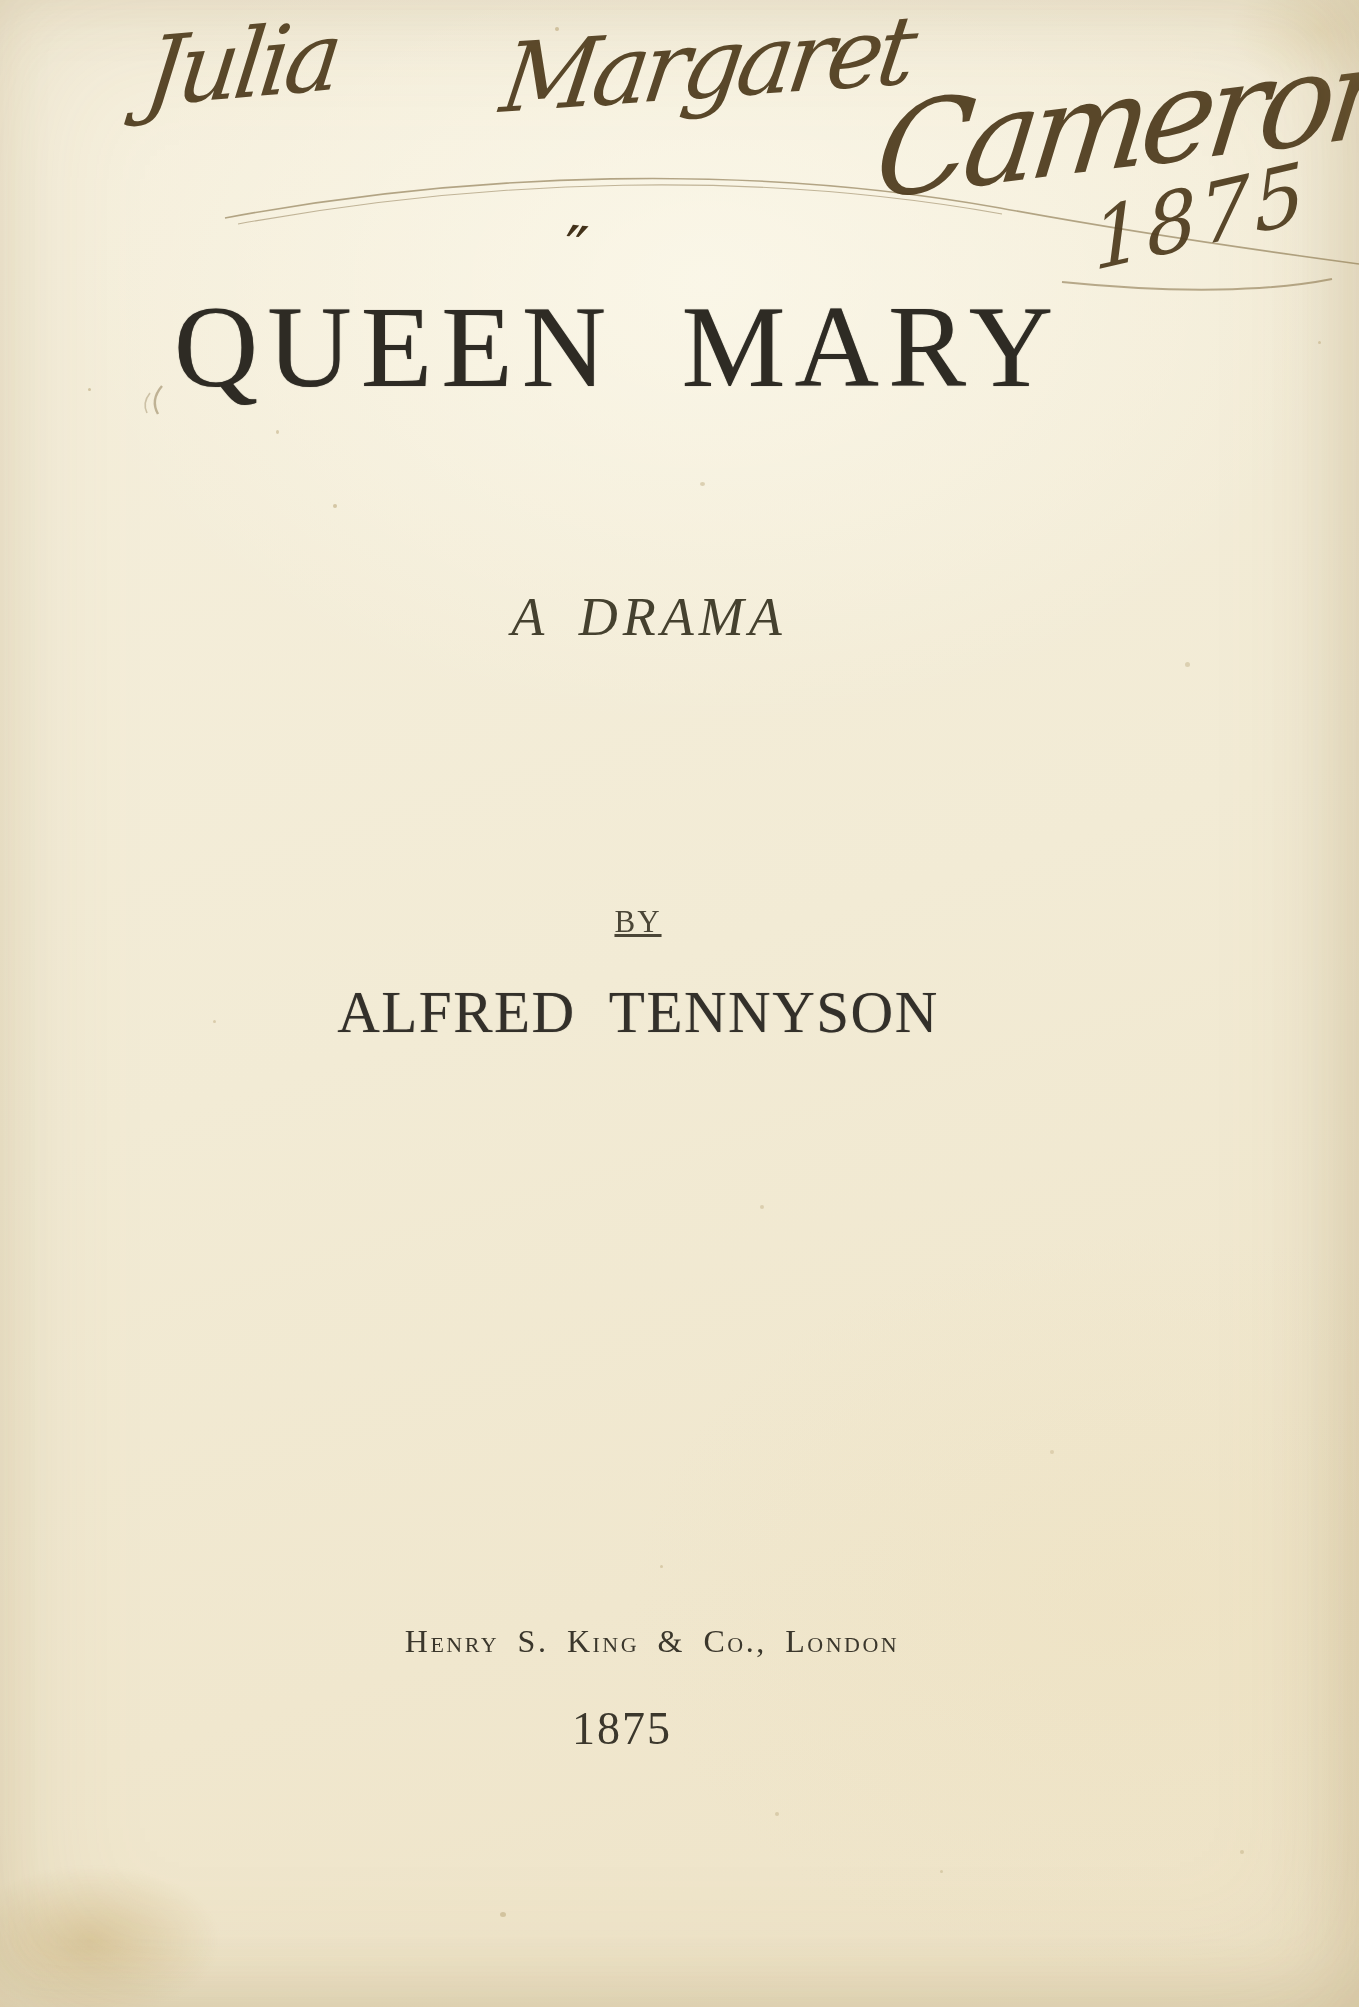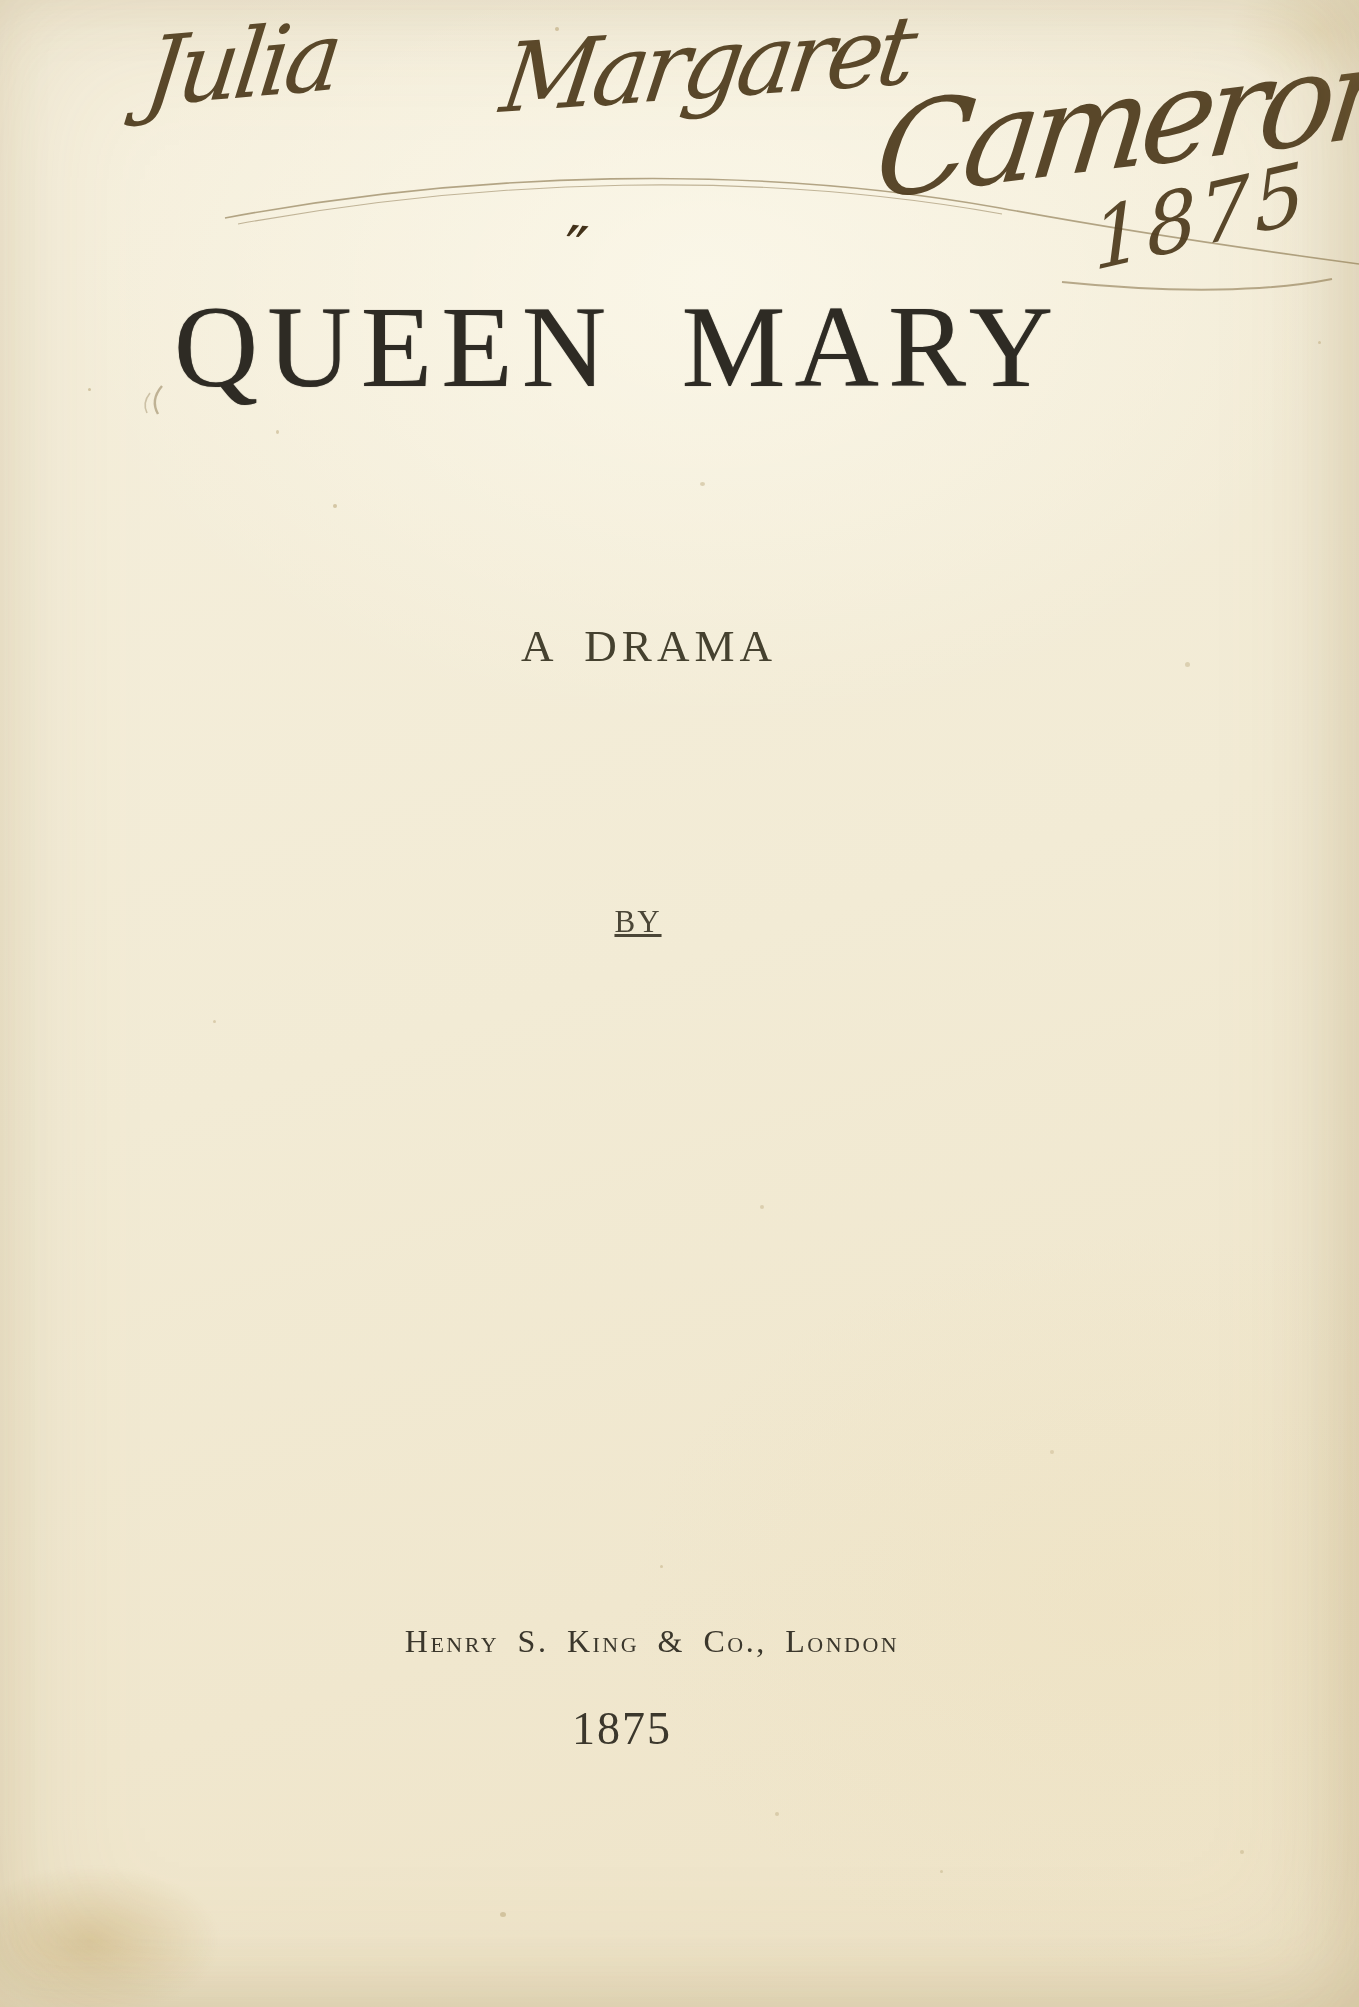--- a/index.html
+++ b/index.html
@@ -27,22 +27,23 @@
     line-height:1;
     transform:translateX(-50%);
   }
   .title{
     top:288px;left:618px;
     font-size:117px;letter-spacing:9px;word-spacing:28px;
     color:#2e2b24;
     text-shadow:0 0 1px rgba(46,43,36,.55);
   }
   .subtitle{
-    top:624px;left:649px;
-    font-size:45px;letter-spacing:5px;word-spacing:12px;
+    top:590px;left:649px;
+    font-style:italic;
+    font-size:54px;letter-spacing:5px;word-spacing:12px;
     color:#45412f;
   }
   .byline{
     top:906px;left:638px;
     font-size:31px;letter-spacing:2px;
     color:#4b4637;
     text-decoration:underline;
   }
   .author{
     top:983px;left:638px;
@@ -118,20 +119,21 @@
   </svg>
 
   <div class="ditto">″</div>
 
   <div class="print-line title">QUEEN MARY</div>
 
   <div class="print-line subtitle">A DRAMA</div>
 
   <div class="print-line byline">BY</div>
 
+  <div class="print-line author">ALFRED TENNYSON</div>
 
   <div class="print-line imprint">Henry S. King &amp; Co., London</div>
 
   <div class="print-line pubyear">1875</div>
 
   <div class="stain"></div>
   <div class="stain2"></div>
   <div class="speck" style="left:555px;top:27px;width:4px;height:4px;opacity:.5"></div>
   <div class="speck" style="left:88px;top:388px;width:3px;height:3px;opacity:.5"></div>
   <div class="speck" style="left:276px;top:430px;width:3px;height:4px;opacity:.45"></div>

